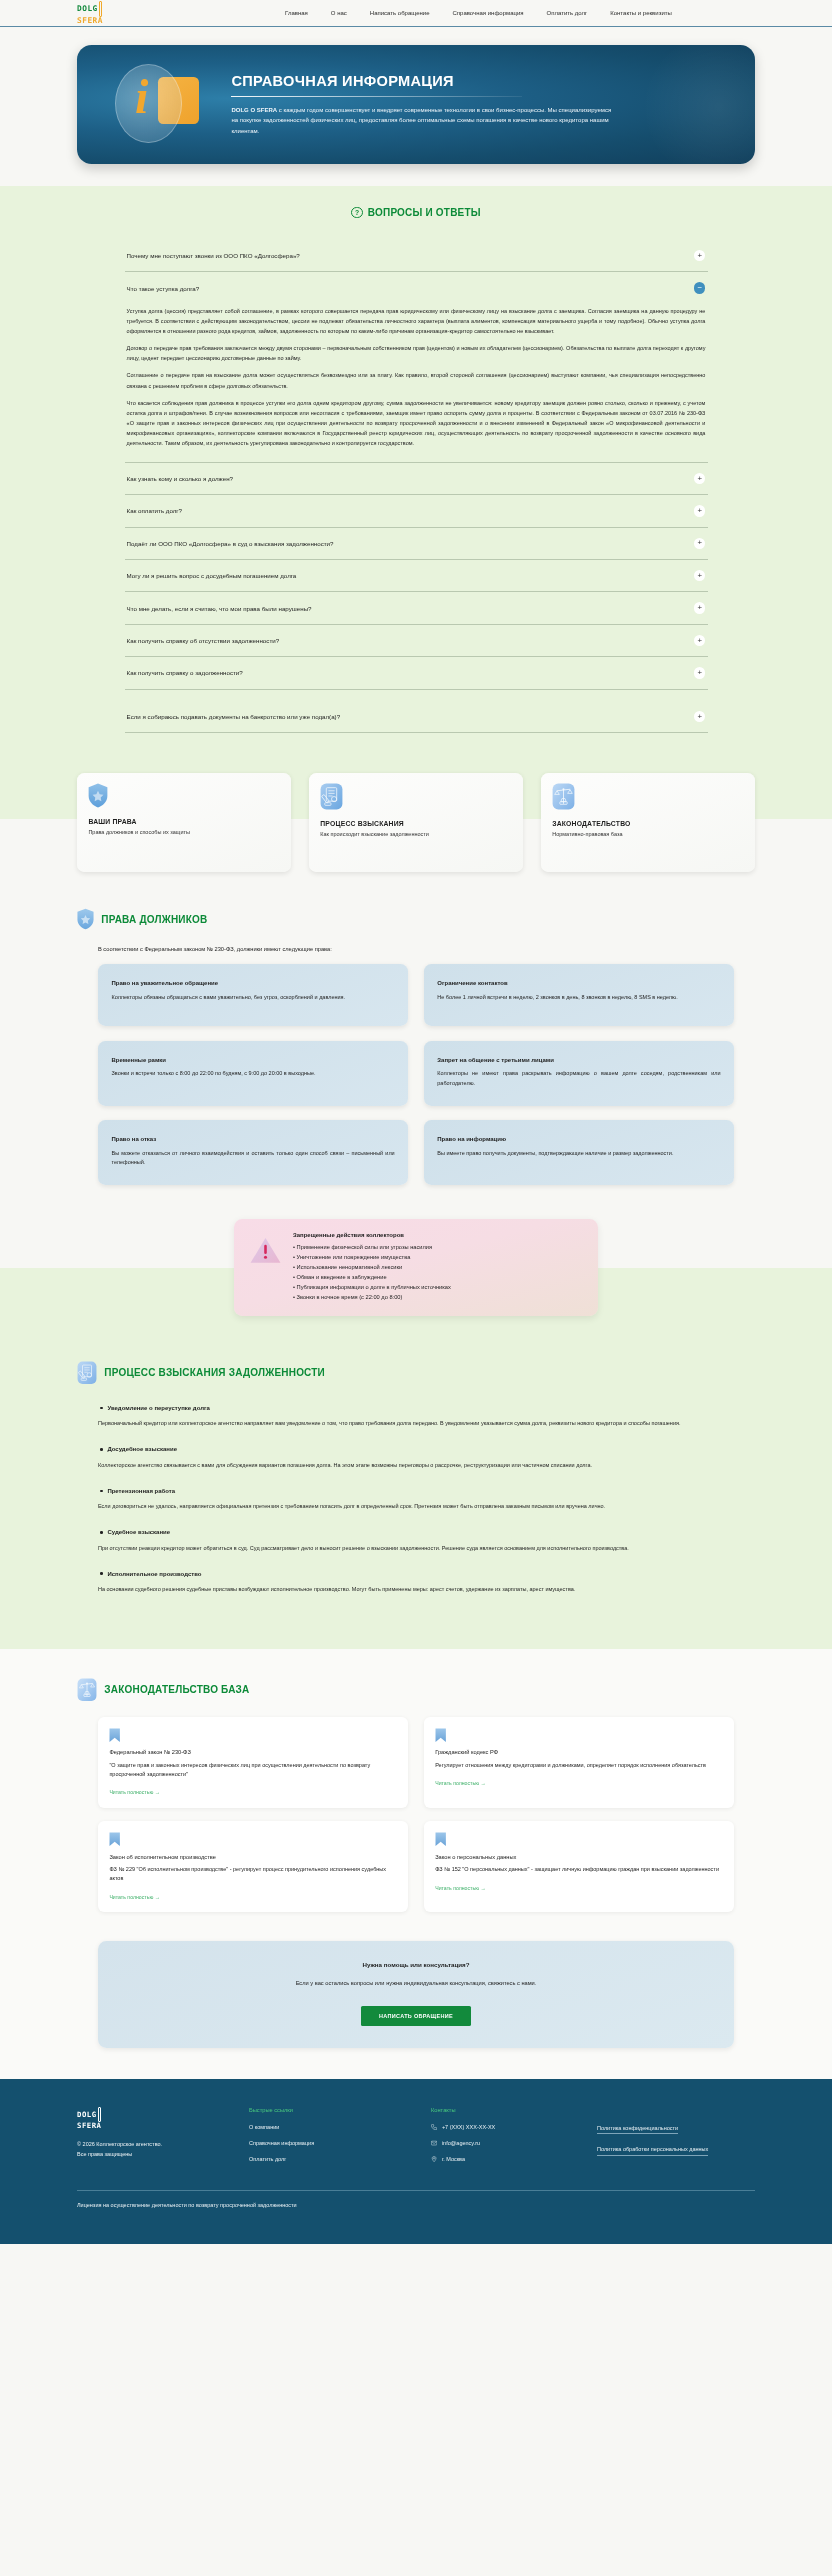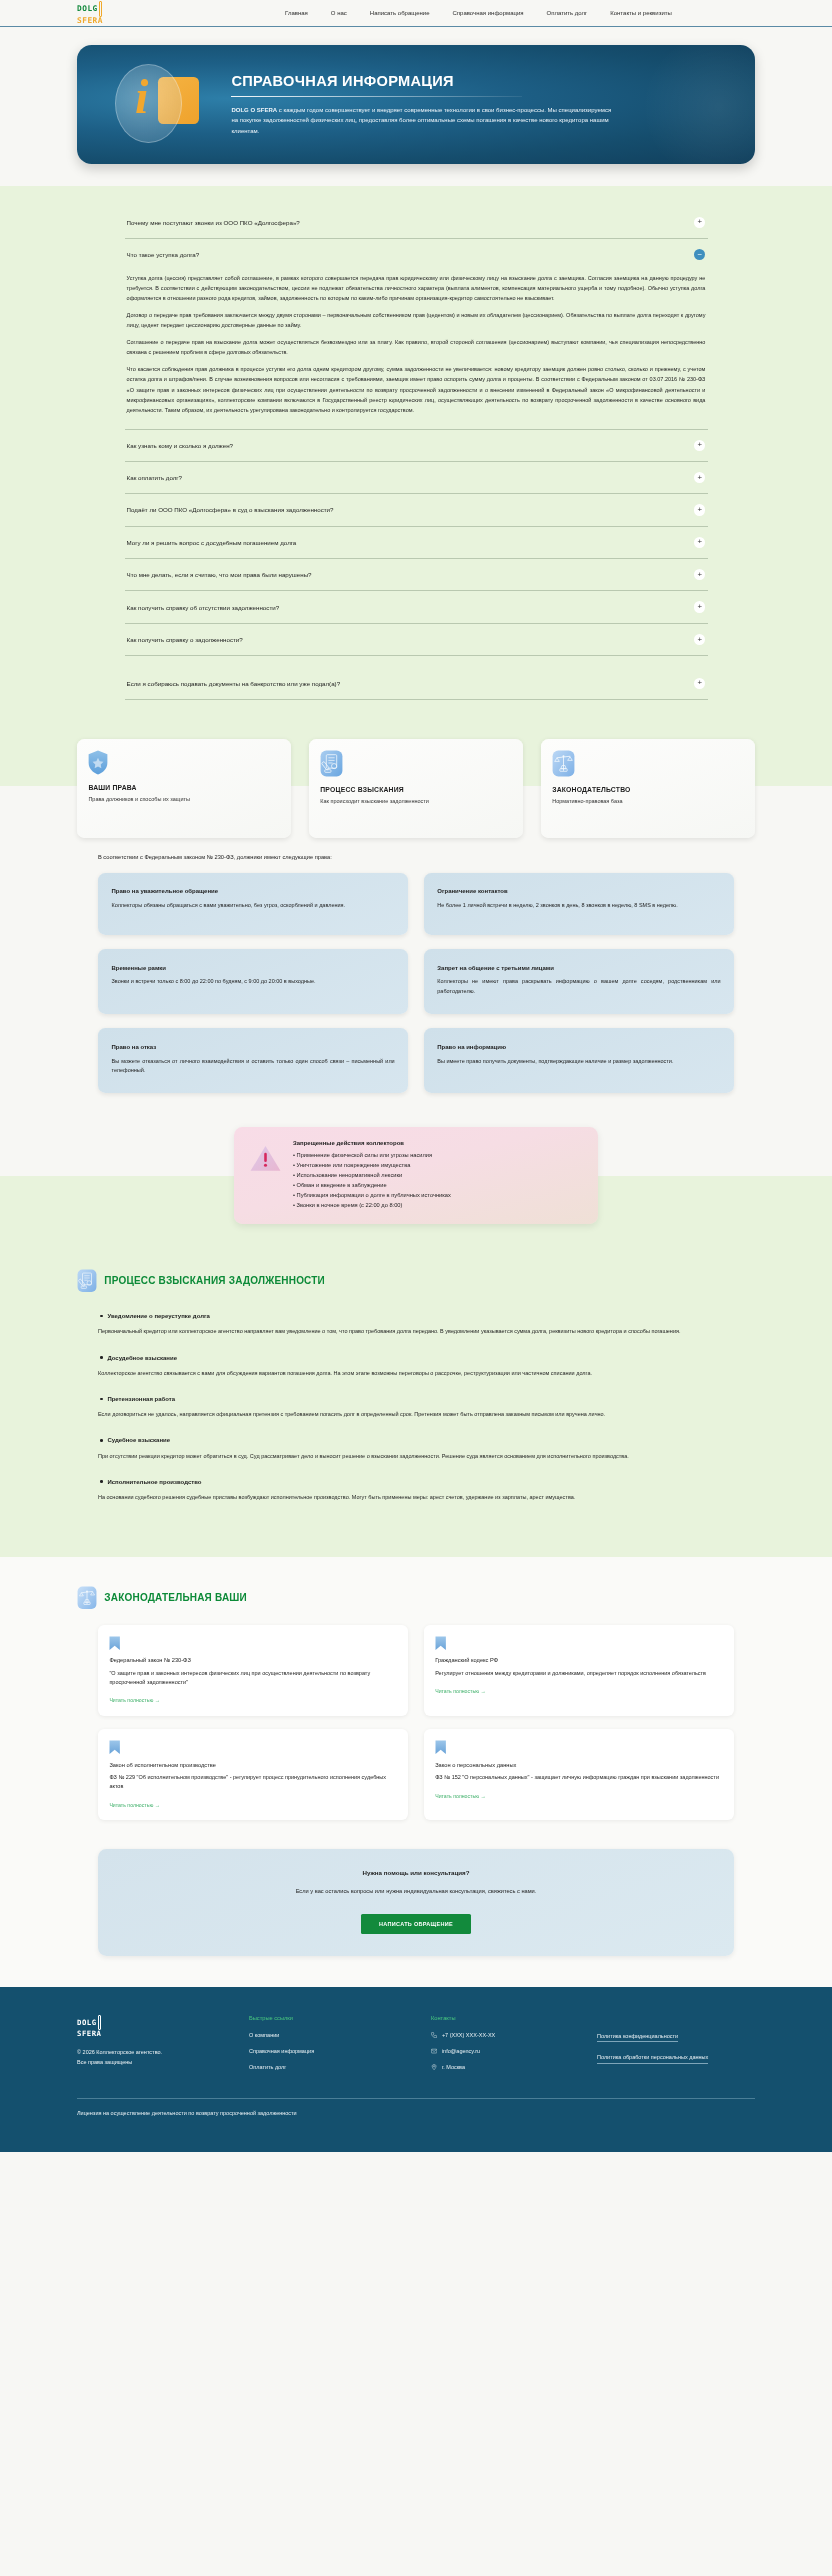--- a/index.html
+++ b/index.html
@@ -279,20 +279,24 @@
     </div>
     <div class="hero-text">
       <div class="hero-title">СПРАВОЧНАЯ ИНФОРМАЦИЯ</div>
       <div class="hero-rule"></div>
       <div class="hero-sub"><b>DOLG O SFERA</b><span> с каждым годом совершенствует и внедряет современные технологии в свои бизнес-процессы. Мы специализируемся на покупке задолженностей физических лиц, предоставляя более оптимальные схемы погашения в качестве нового кредитора нашим клиентам.</span></div>
     </div>
   </div>
 </div>
 
 <section class="band-green faq-section">
+  <div class="faq-head">
+    <span class="q-circle">?</span>
+    <h2 class="faq-title">ВОПРОСЫ И ОТВЕТЫ</h2>
+  </div>
   <div class="faq-list">
 
     <div class="faq-item">
       <div class="faq-q">
         <span class="faq-q-text">Почему мне поступают звонки из ООО ПКО «Долгосфера»?</span>
         <span class="faq-toggle">+</span>
       </div>
     </div>
 
     <div class="faq-item open">
@@ -421,20 +425,35 @@
         </svg>
       </div>
       <div class="topic-name">ЗАКОНОДАТЕЛЬСТВО</div>
       <div class="topic-desc">Нормативно-правовая база</div>
     </div>
   </div>
 </section>
 
 <section class="band-light" style="padding-bottom:5.2px;">
   <div class="container">
+    <div class="sec-head">
+      <span>
+        <svg class="icon-svg" width="17" height="22" viewBox="0 0 38 48">
+          <defs>
+              <linearGradient id="shg2" x1="0" y1="0" x2="0" y2="1">
+            <stop offset="0" stop-color="#9ec9ec"></stop>
+                <stop offset="1" stop-color="#6aa7de"></stop>
+              </linearGradient>
+            </defs>
+          <path d="M19 1 L37 8 V25 C37 36 28 44 19 47 C10 44 1 36 1 25 V8 Z" fill="url(#shg2)"></path>
+          <path d="M19 15 l3.2 6.6 7.3 1 -5.3 5.2 1.3 7.3 -6.5-3.5 -6.5 3.5 1.3-7.3 -5.3-5.2 7.3-1 Z" fill="#d5e7f7" opacity=".85"></path>
+        </svg>
+      </span>
+      <h2>ПРАВА ДОЛЖНИКОВ</h2>
+    </div>
     <p class="sec-intro">В соответствии с Федеральным законом № 230-ФЗ, должники имеют следующие права:</p>
     <div class="rights-grid">
       <div class="right-card">
         <div class="right-title">Право на уважительное обращение</div>
         <div class="right-text">Коллекторы обязаны обращаться с вами уважительно, без угроз, оскорблений и давления.</div>
       </div>
       <div class="right-card">
         <div class="right-title">Ограничение контактов</div>
         <div class="right-text">Не более 1 личной встречи в неделю, 2 звонков в день, 8 звонков в неделю, 8 SMS в неделю.</div>
       </div>
@@ -566,21 +585,21 @@
           <rect x="1" y="1" width="42" height="50" rx="11" fill="url(#sc2)"></rect>
           <line x1="22" y1="12" x2="22" y2="40" stroke="#f4f9fd" stroke-width="1.6"></line>
           <line x1="9" y1="15" x2="35" y2="12" stroke="#f4f9fd" stroke-width="1.6"></line>
           <circle cx="22" cy="12" r="2" fill="#f4f9fd"></circle>
           <path d="M5 22 h9 l-4.5 -7 Z" fill="none" stroke="#f4f9fd" stroke-width="1.4"></path>
           <path d="M30 20 h9 l-4.5 -7 Z" fill="none" stroke="#f4f9fd" stroke-width="1.4"></path>
           <rect x="15" y="36" width="14" height="5" rx="1" fill="none" stroke="#f4f9fd" stroke-width="1.5"></rect>
           <path d="M17 36 l2-6 h6 l2 6 Z" fill="none" stroke="#f4f9fd" stroke-width="1.4"></path>
         </svg>
       </span>
-      <h2>ЗАКОНОДАТЕЛЬНАЯ ВАШИ</h2>
+      <h2>ЗАКОНОДАТЕЛЬСТВО БАЗА</h2>
     </div>
     <div class="laws-grid">
 
       <div class="law-card">
         <div class="law-icon">
           <svg class="icon-svg" width="11.4" height="15.6" viewBox="0 0 22 30">
             <defs>
                 <linearGradient id="bm1" x1="0" y1="0" x2="0" y2="1">
               <stop offset="0" stop-color="#9cc6ea"></stop>
                   <stop offset="1" stop-color="#6aa3d8"></stop>

